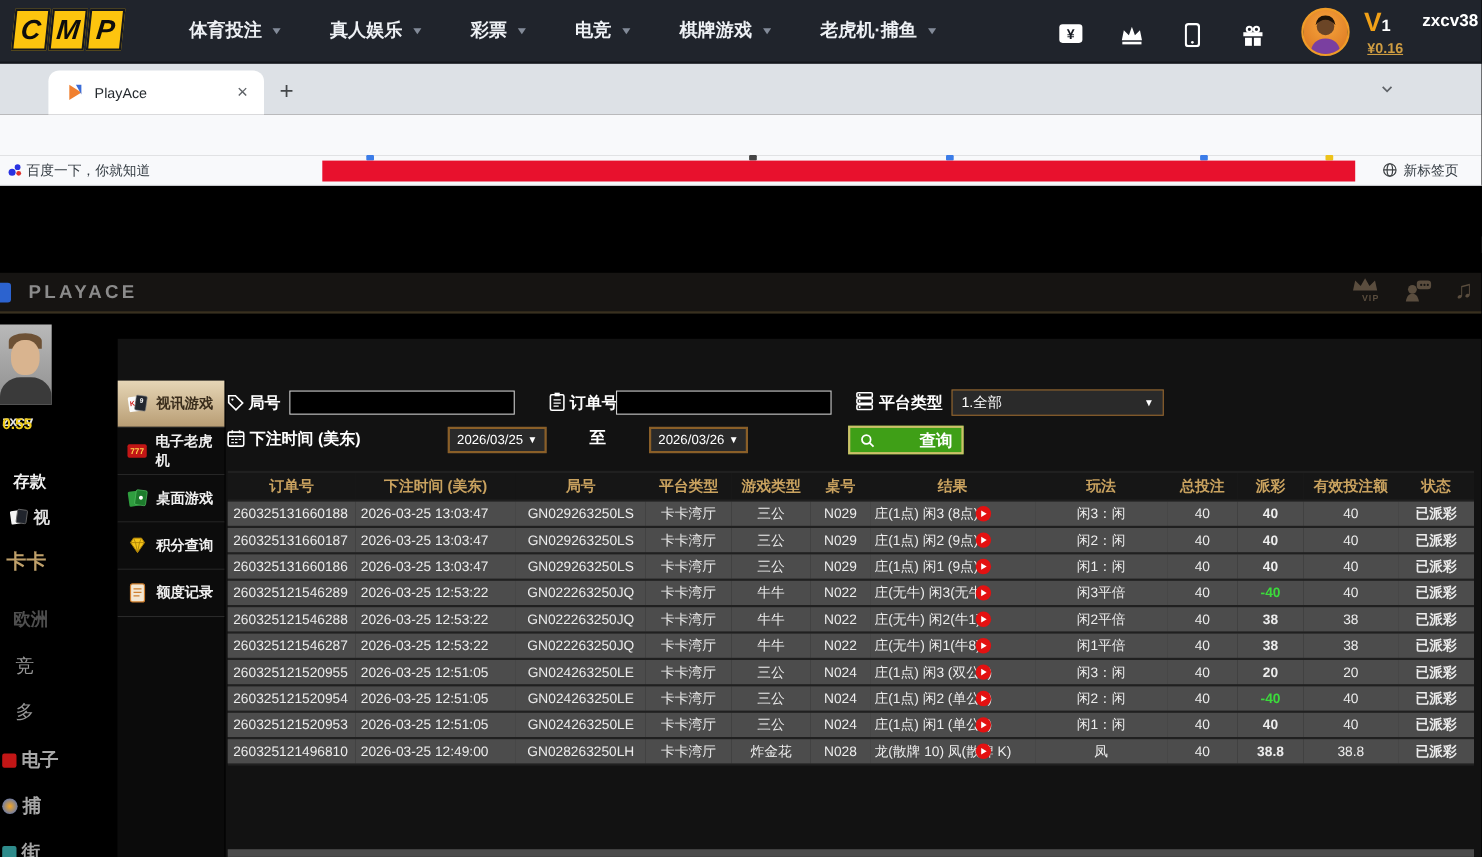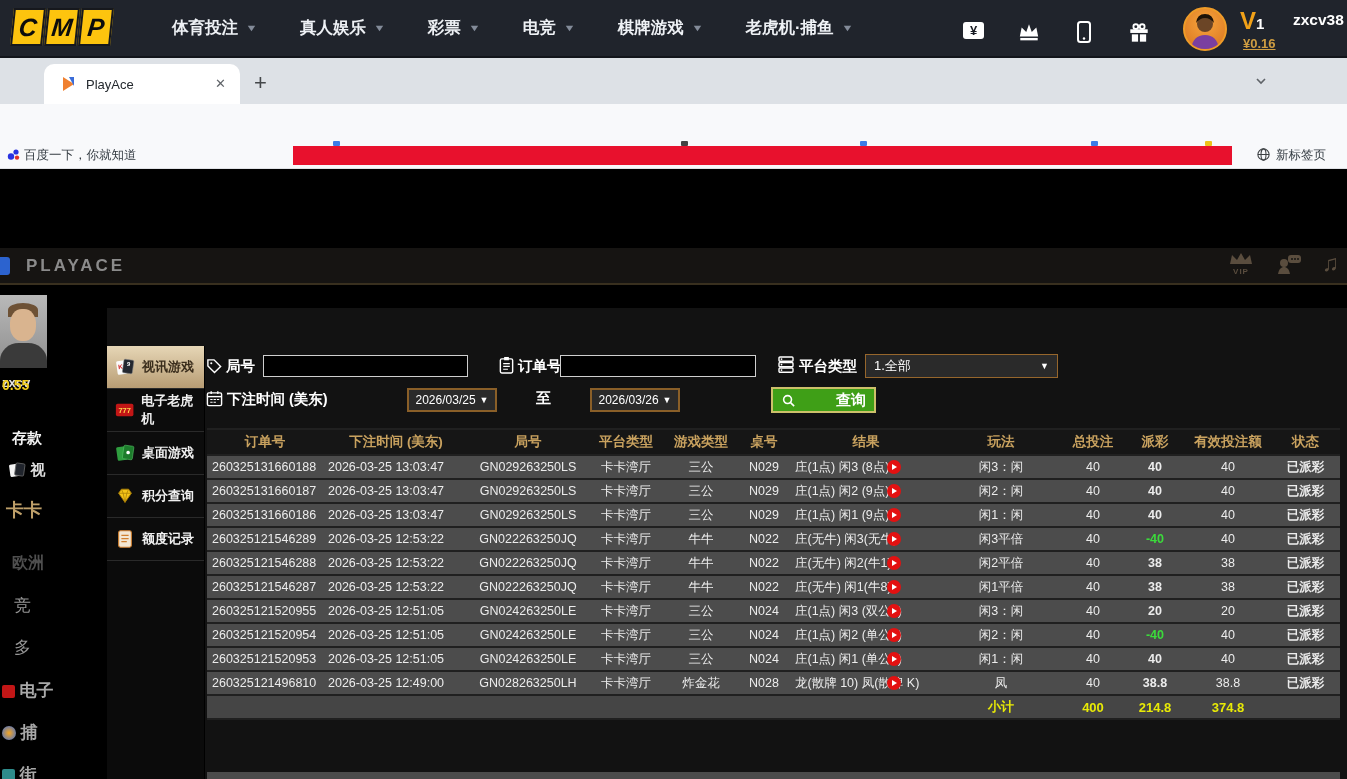--- a/index.html
+++ b/index.html
@@ -259,21 +259,21 @@
       </svg>
   </div>
   <div class="nt-label">新标签页</div>
 </div>
 
 <div class="content">
 
   <div class="pagehead">
     <div class="abs" style="left:-8px;top:9px;width:18px;height:18px;background:#2c63cf;border-radius:3px;"></div>
     <div class="brand">PLAYACE</div>
-    <div class="ph-ico" style="left:1228px;top:3px;text-align:center;">
+    <div class="ph-ico" style="left:1228px;top:3px;text-align:right;">
       <svg width="26" height="16" viewBox="0 0 26 16">
           <path d="M2 13 L4 4 L9 9 L13 2 L17 9 L22 4 L24 13 Z" fill="#5a4d3e"></path>
         </svg>
       <div style="font-size:8px;font-weight:700;letter-spacing:1px;">VIP</div>
     </div>
     <div class="ph-ico" style="left:1276px;top:6px;">
       <svg width="26" height="22" viewBox="0 0 26 22">
           <circle cx="8" cy="9" r="4" fill="#5a4d3e"></circle>
           <path d="M2 20c1-5 3-7 6-7s5 2 6 7z" fill="#5a4d3e"></path>
           <rect x="12" y="1" width="13" height="8" rx="3" fill="#5a4d3e"></rect>
@@ -617,26 +617,18 @@
             <td class="result-cell">
               <span>龙(散牌 10) 凤(散牌 K)</span>
               <span class="playbtn"></span>
             </td>
             <td>凤</td>
             <td>40</td>
             <td class="payout">38.8</td>
             <td>38.8</td>
             <td class="status">已派彩</td>
           </tr>
-          <tr class="total-row">
-            <td colspan="7"></td>
-            <td>小计</td>
-            <td>400</td>
-            <td>214.8</td>
-            <td>374.8</td>
-            <td></td>
-          </tr>
         </tbody>
       </table>
     </div>
     <div class="abs" style="left:100px;top:464px;width:1133px;height:7px;background:#4b4b4b;"></div>
   </div>
 </div>
 
 </body></html>

